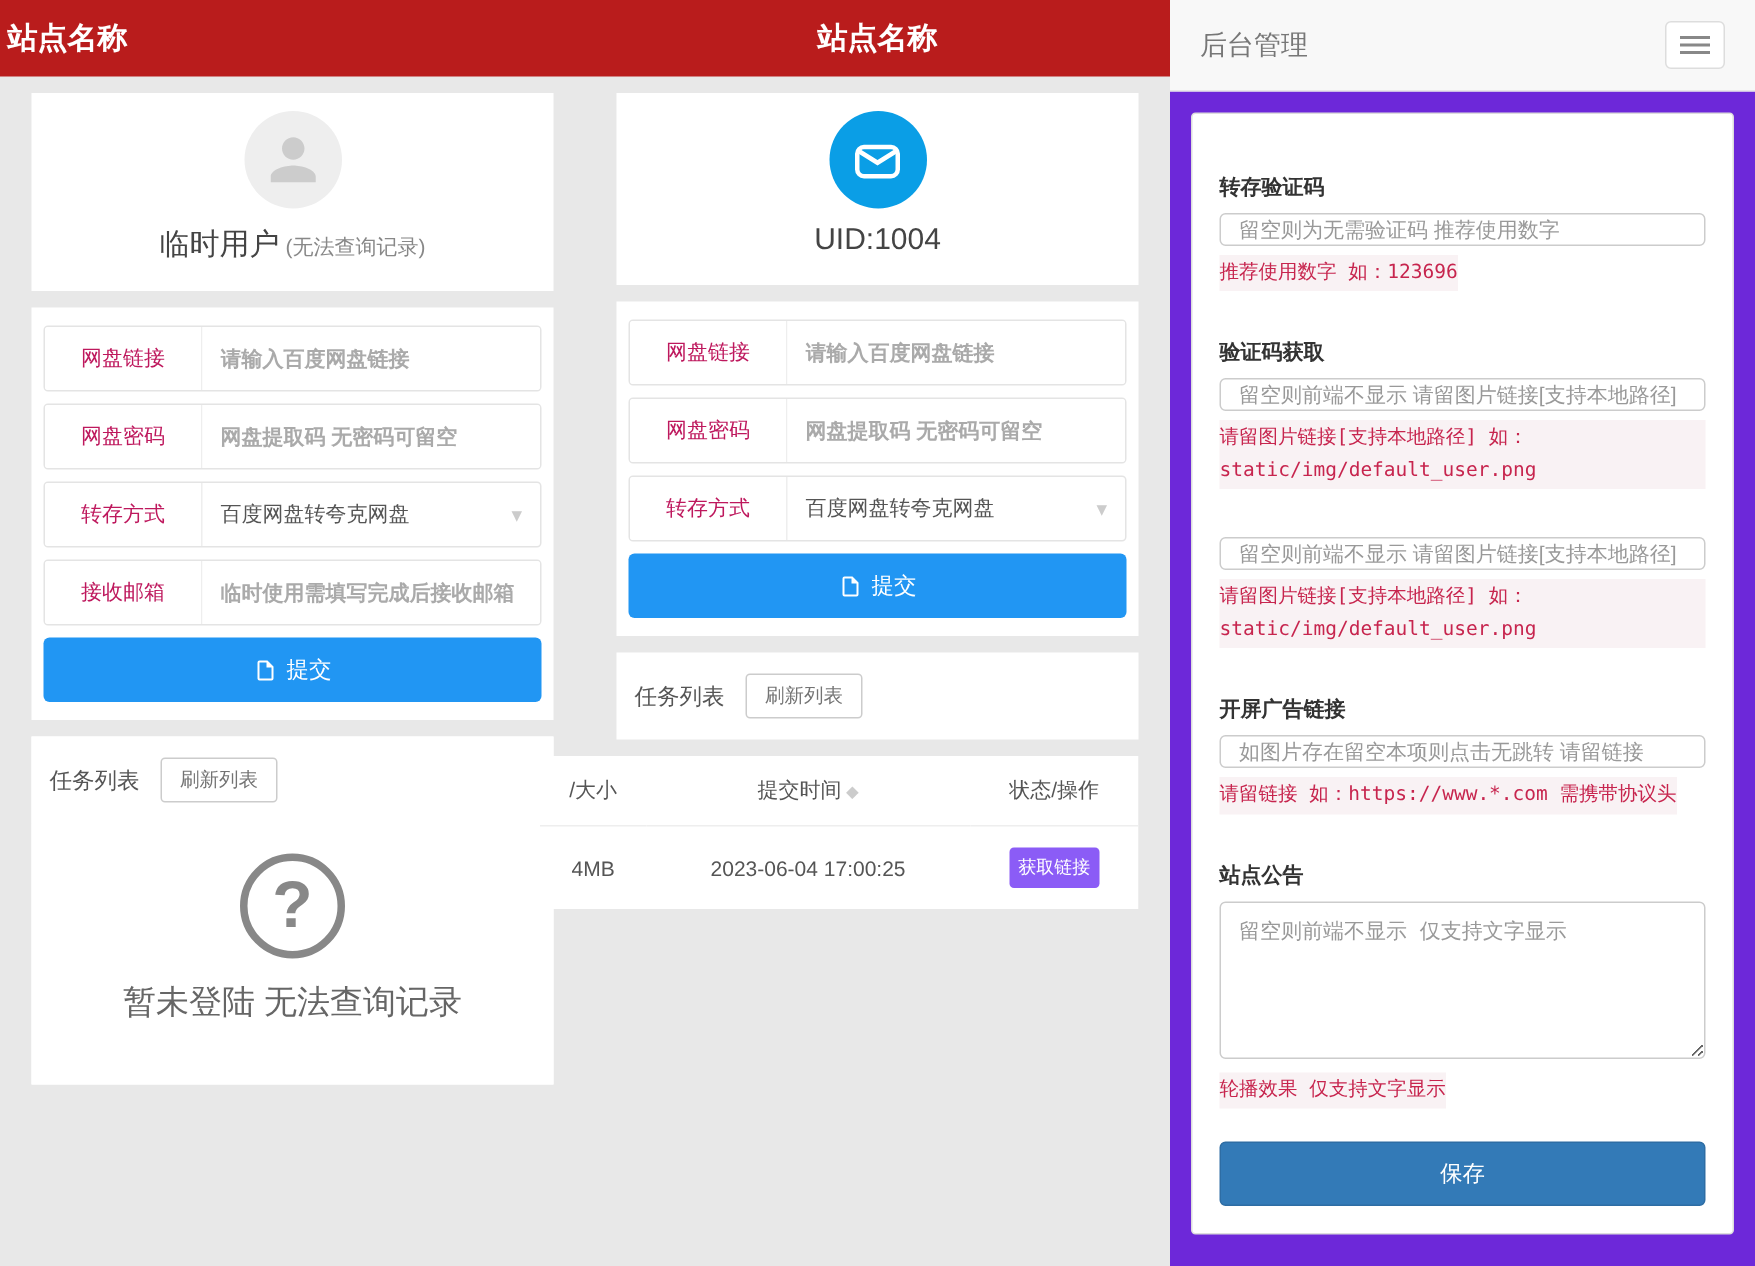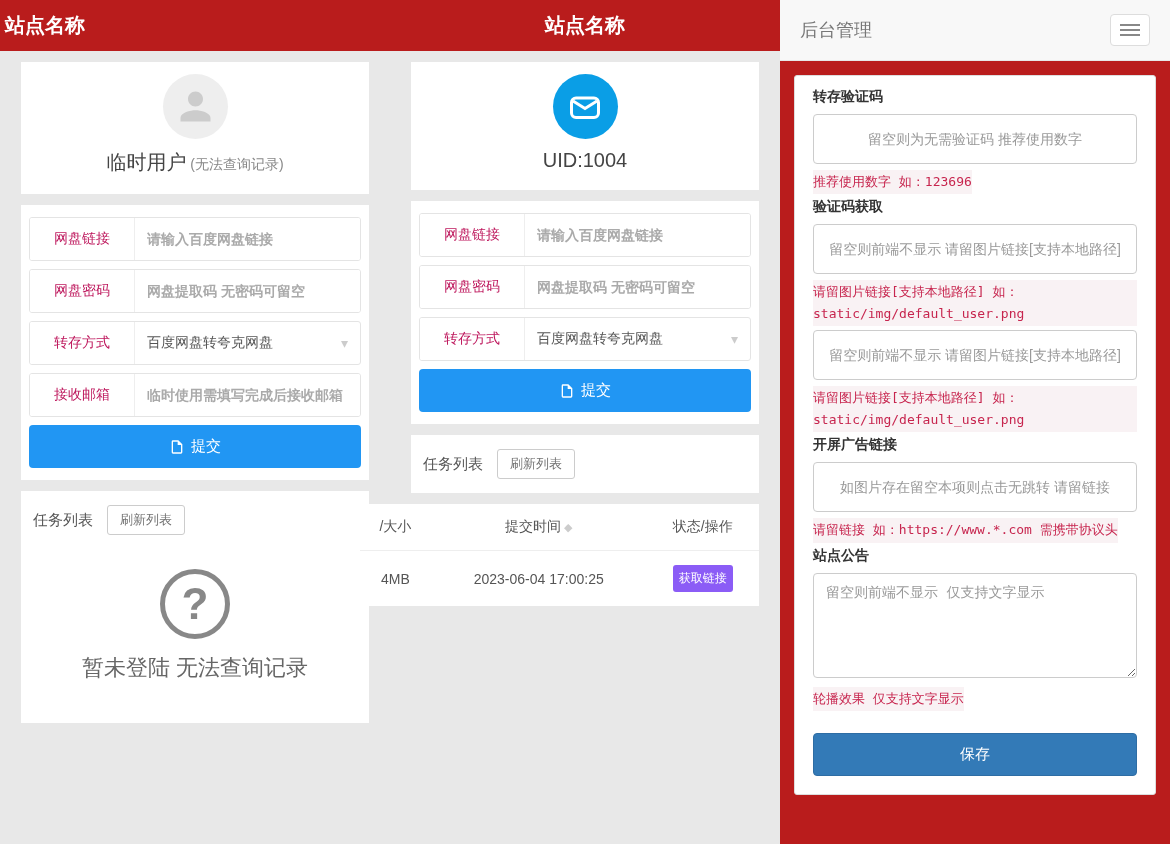--- a/index.html
+++ b/index.html
@@ -1,19 +1,19 @@
 <!DOCTYPE html>
 <html><head>
   <meta charset="utf-8">
   <style>
     * { box-sizing: border-box; margin: 0; padding: 0; }
     body { font-family: "Microsoft YaHei", Arial, sans-serif; font-size: 14px; color: #333; background: #e8e8e8; width: 1170px; height: 844px; overflow: hidden; }
     .container { display: flex; width: 100%; height: 100%; }
     .col-left, .col-mid { width: 390px; background: #e8e8e8; }
-    .col-right { width: 390px; background: #b91c1c; }
+    .col-right { width: 390px; background: #6d28d9; }
     .header-purple { background: #b91c1c; color: #fff; padding: 12px 5px; font-size: 20px; font-weight: 700; }
     .panel { background: #fff; margin: 11px 21px; }
     .user-panel { text-align: center; padding: 12px 0 18px; }
     .avatar-circle { width: 65px; height: 65px; border-radius: 50%; background: #eee; margin: 0 auto 10px; display: flex; align-items: center; justify-content: center; }
     .avatar-circle svg { width: 45px; height: 45px; fill: #ccc; }
     .mail-circle { width: 65px; height: 65px; border-radius: 50%; background: #0a9ee6; margin: 0 auto 10px; display: flex; align-items: center; justify-content: center; }
     .mail-circle svg { width: 36px; height: 36px; stroke: #fff; fill: none; stroke-width: 2; }
     .user-title { font-size: 20px; color: #444; }
     .user-sub { font-size: 14px; color: #888; }
     .uid-text { font-size: 20px; color: #444; }
@@ -35,23 +35,23 @@
     .table th { padding: 14px 8px; font-weight: normal; color: #555; font-size: 14px; text-align: center; }
     .table td { padding: 14px 8px; text-align: center; color: #555; font-size: 14px; border-top: 1px solid #eee; }
     .sort-icon { color: #ccc; font-size: 11px; margin-left: 3px; }
     .btn-get { background: #8b5cf6; color: #fff; border: none; padding: 5px 6px; border-radius: 3px; font-size: 12px; cursor: pointer; }
     .admin-header { display: flex; justify-content: space-between; align-items: center; padding: 14px 20px; background: #f8f8f8; border-bottom: 1px solid #e7e7e7; }
     .admin-title { font-size: 18px; color: #777; }
     .hamburger { width: 40px; height: 32px; border: 1px solid #ddd; border-radius: 4px; background: #fff; display: flex; flex-direction: column; justify-content: center; align-items: center; gap: 3px; cursor: pointer; }
     .hamburger span { width: 20px; height: 2px; background: #888; }
     .admin-body { padding: 14px; height: calc(100% - 64px); overflow-y: auto; }
     .admin-card { background: #fff; border: 1px solid #ddd; border-radius: 3px; padding: 8px 18px 18px; }
-    .field-group { margin-top: 4px; }
+    .field-group { margin-top: 32px; }
     .field-label { font-weight: bold; color: #333; font-size: 14px; margin-bottom: 8px; display: block; }
-    .field-input { width: 100%; border: 1px solid #ccc; border-radius: 4px; padding: 16px 12px; font-size: 14px; color: #555; text-align: center; }
+    .field-input { width: 100%; border: 1px solid #ccc; border-radius: 4px; padding: 2px 12px; font-size: 14px; color: #555; }
     .field-input::placeholder { color: #999; }
     .field-textarea { width: 100%; border: 1px solid #ccc; border-radius: 4px; padding: 10px 12px; font-size: 14px; color: #555; height: 105px; resize: vertical; }
     .field-textarea::placeholder { color: #999; }
     .field-hint { color: #c7254e; background: #f9f2f4; font-size: 13px; font-family: "Consolas", monospace; margin-top: 6px; display: inline-block; padding: 1px 0; line-height: 1.7; }
     .btn-save { width: 100%; background: #337ab7; color: #fff; border: 1px solid #2e6da4; border-radius: 4px; padding: 11px; font-size: 15px; cursor: pointer; margin-top: 22px; }
     .table-wrap { overflow: hidden; margin-left: -30px; }
   </style>
 </head>
 <body>
 

